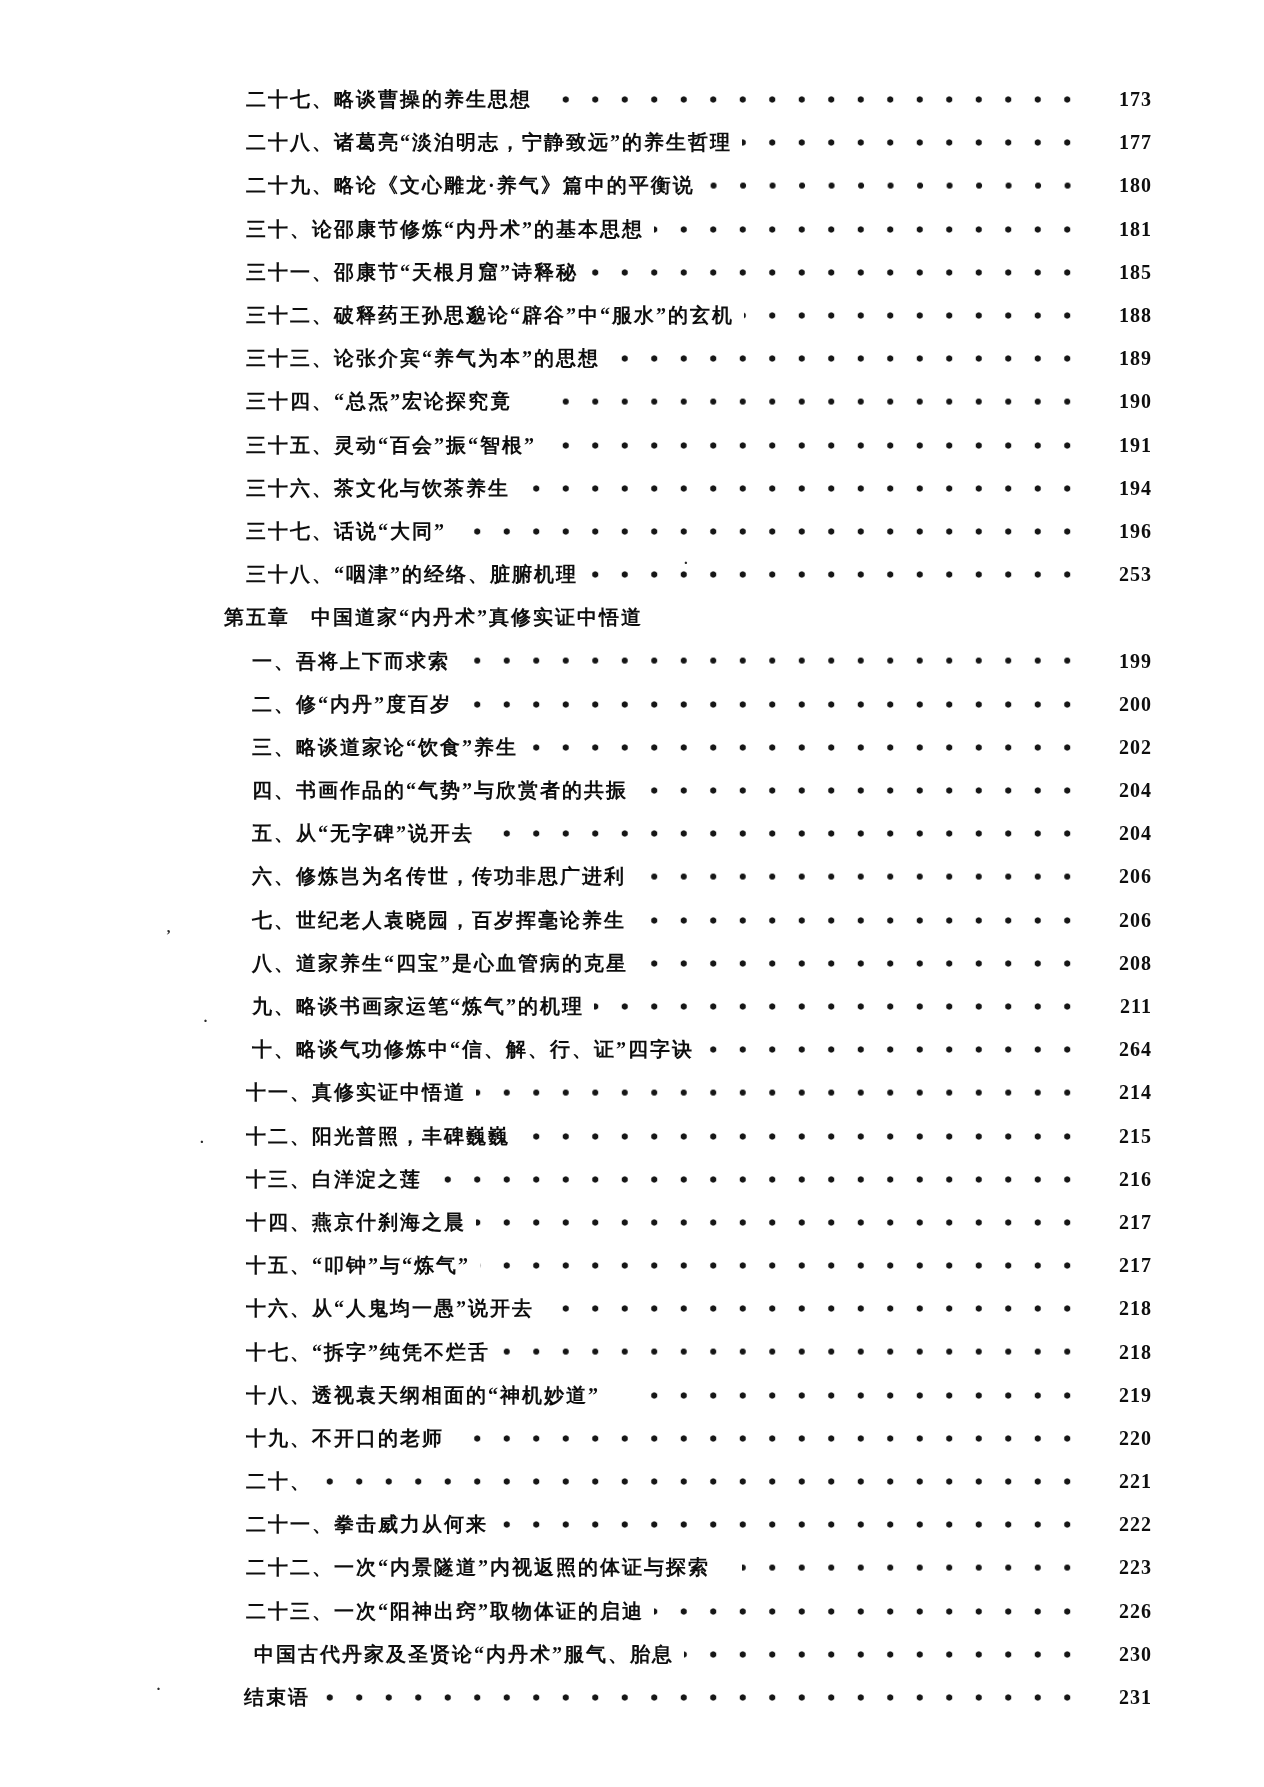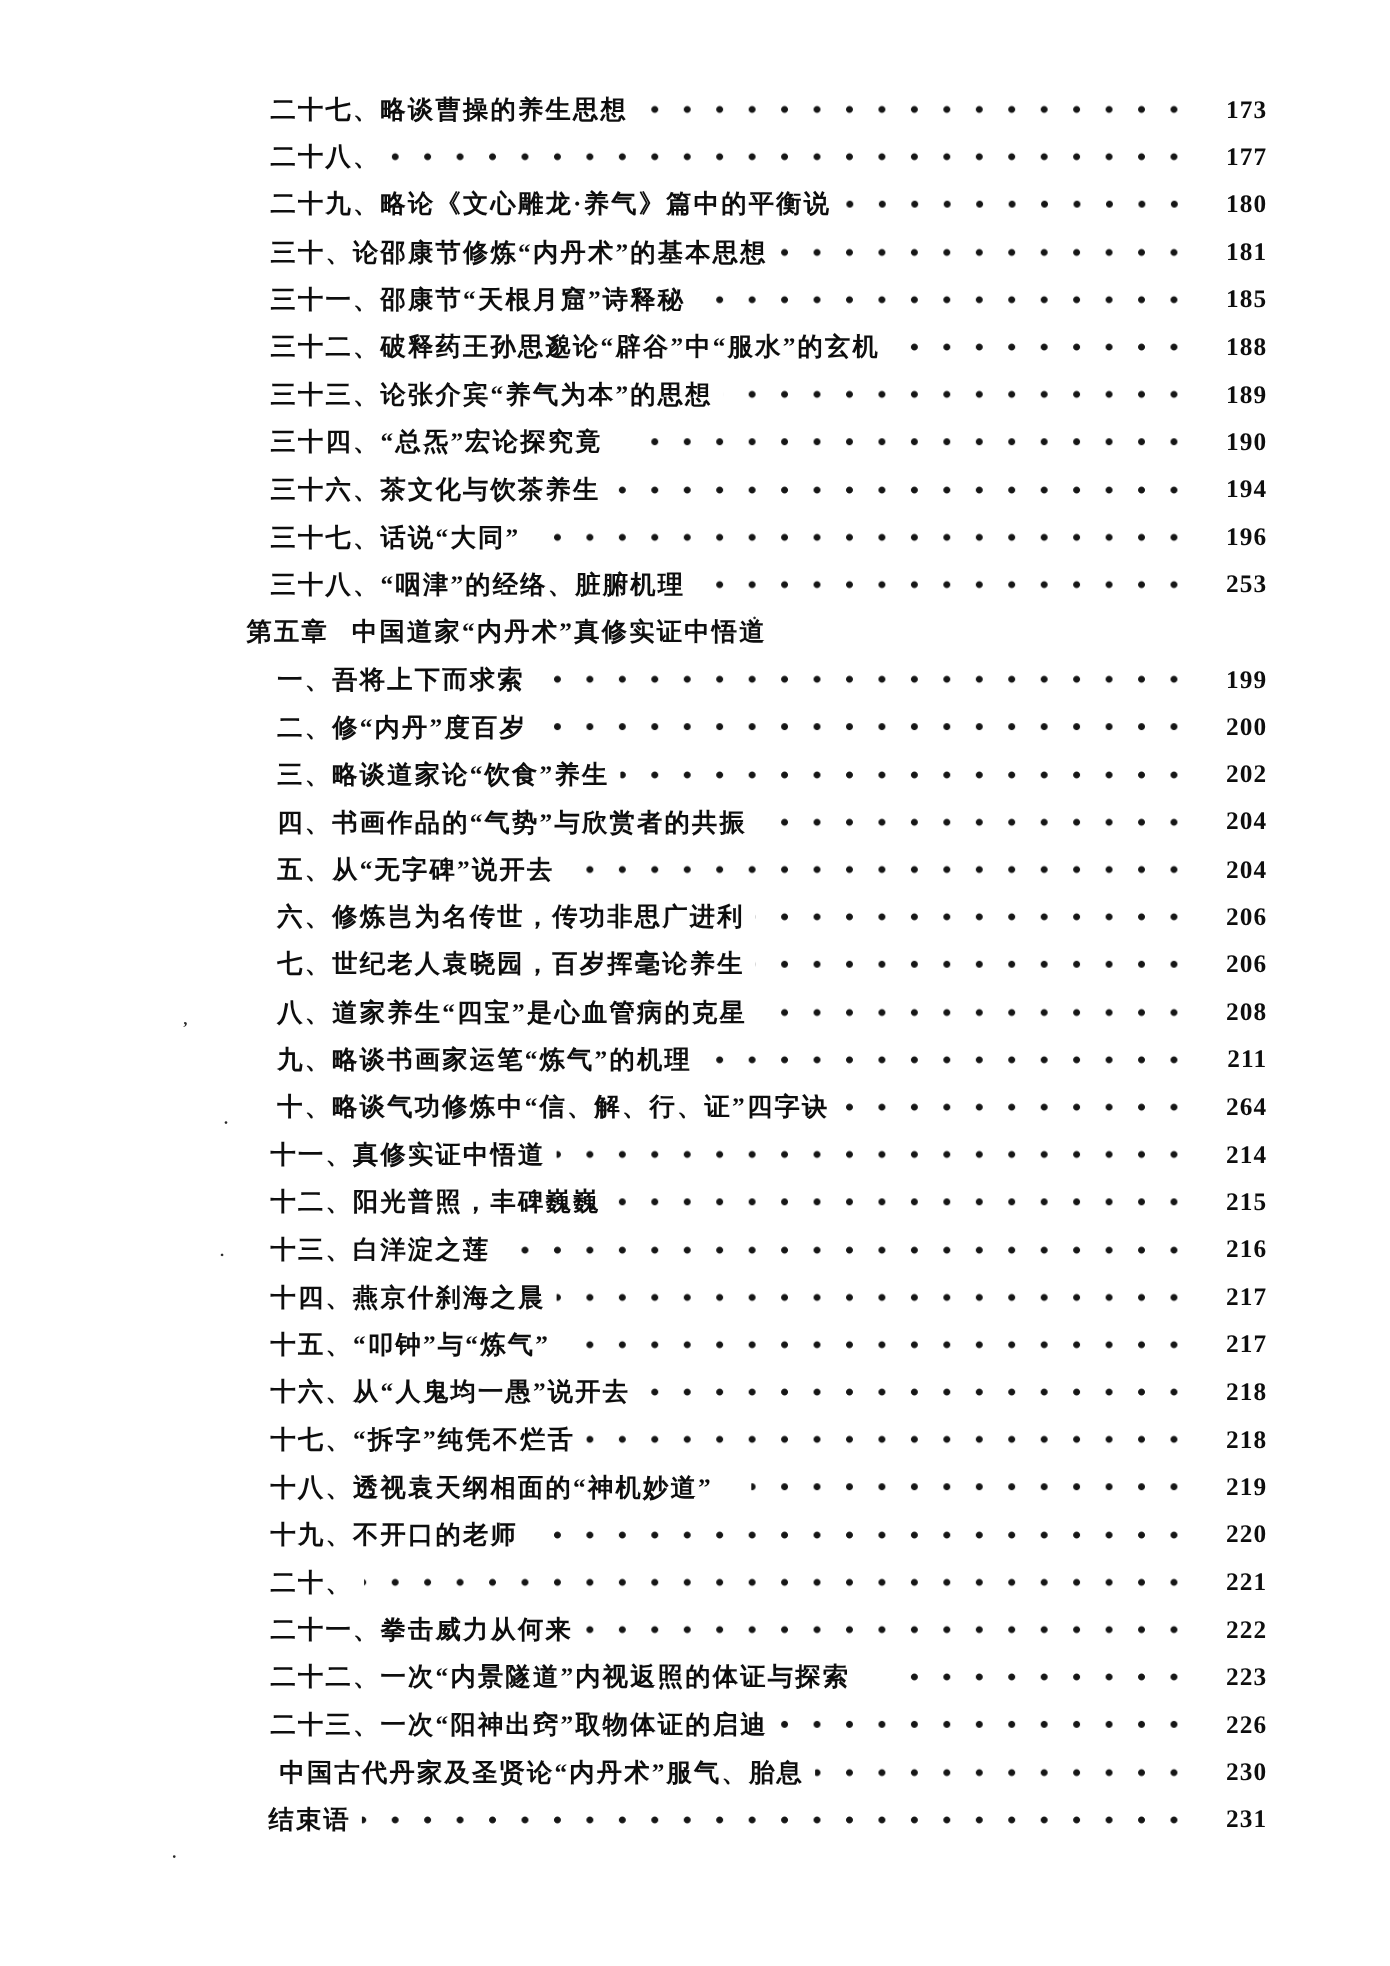--- a/index.html
+++ b/index.html
@@ -14,21 +14,21 @@
     background: #ffffff;
     color: #0e0e0e;
     overflow: hidden;
   }
   #rows { position: absolute; top: 78px; left: 0; right: 0; }
   .row {
     display: flex;
     align-items: center;
     height: 43.2px;
     padding-right: 112px;
-    font-size: 23px;
+    font-size: 20px;
     font-weight: 600;
     letter-spacing: 2px;
     white-space: nowrap;
   }
   .row .num, .row .title { flex: 0 0 auto; }
   .leader {
     flex: 1 1 0;
     min-width: 0;
     align-self: stretch;
     margin-left: 10px;
@@ -70,20 +70,21 @@
 <div id="page">
   <div id="rows">
       <div class="row item ind-n2">
     <span class="num">二十七、</span>
     <span class="title">略谈曹操的养生思想</span>
     <span class="leader"></span>
     <span class="page">173</span>
   </div>
       <div class="row item ind-n2">
     <span class="num">二十八、</span>
+    <span class="title">诸葛亮“淡泊明志，宁静致远”的养生哲理</span>
     <span class="leader"></span>
     <span class="page">177</span>
   </div>
       <div class="row item ind-n2">
     <span class="num">二十九、</span>
     <span class="title">略论《文心雕龙·养气》篇中的平衡说</span>
     <span class="leader"></span>
     <span class="page">180</span>
   </div>
       <div class="row item ind-n2">
@@ -108,20 +109,26 @@
     <span class="num">三十三、</span>
     <span class="title">论张介宾“养气为本”的思想</span>
     <span class="leader"></span>
     <span class="page">189</span>
   </div>
       <div class="row item ind-n2">
     <span class="num">三十四、</span>
     <span class="title">“总炁”宏论探究竟　</span>
     <span class="leader"></span>
     <span class="page">190</span>
+  </div>
+      <div class="row item ind-n2">
+    <span class="num">三十五、</span>
+    <span class="title">灵动“百会”振“智根”</span>
+    <span class="leader"></span>
+    <span class="page">191</span>
   </div>
       <div class="row item ind-n2">
     <span class="num">三十六、</span>
     <span class="title">茶文化与饮茶养生</span>
     <span class="leader"></span>
     <span class="page">194</span>
   </div>
       <div class="row item ind-n2">
     <span class="num">三十七、</span>
     <span class="title">话说“大同”</span>

